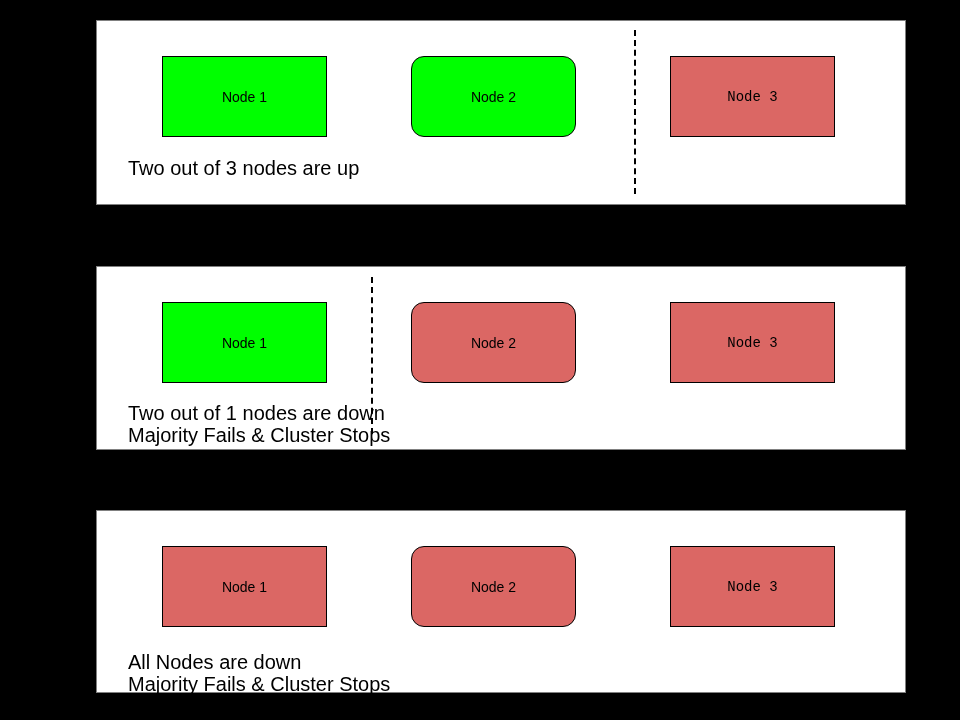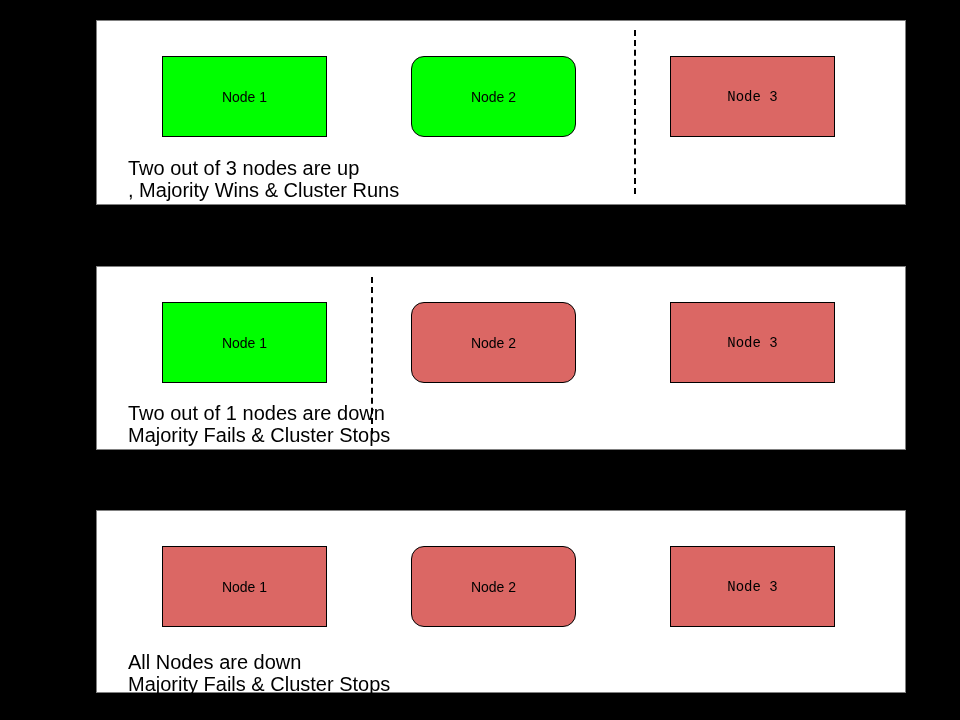--- a/index.html
+++ b/index.html
@@ -82,21 +82,20 @@
     </div>
     <div class="node node-pos-2 up">
       <span>Node 2</span>
     </div>
     <div class="node node-pos-3 down">
       <span>Node 3</span>
     </div>
     <div class="divider"></div>
     <div class="caption">
       <div>Two out of 3 nodes are up</div>
-      <div>, Majority Wins &amp; Cluster Runs</div>
     </div>
   </section>
 
   <section class="panel panel-2">
     <div class="node node-pos-1 up">
       <span>Node 1</span>
     </div>
     <div class="node node-pos-2 down">
       <span>Node 2</span>
     </div>

